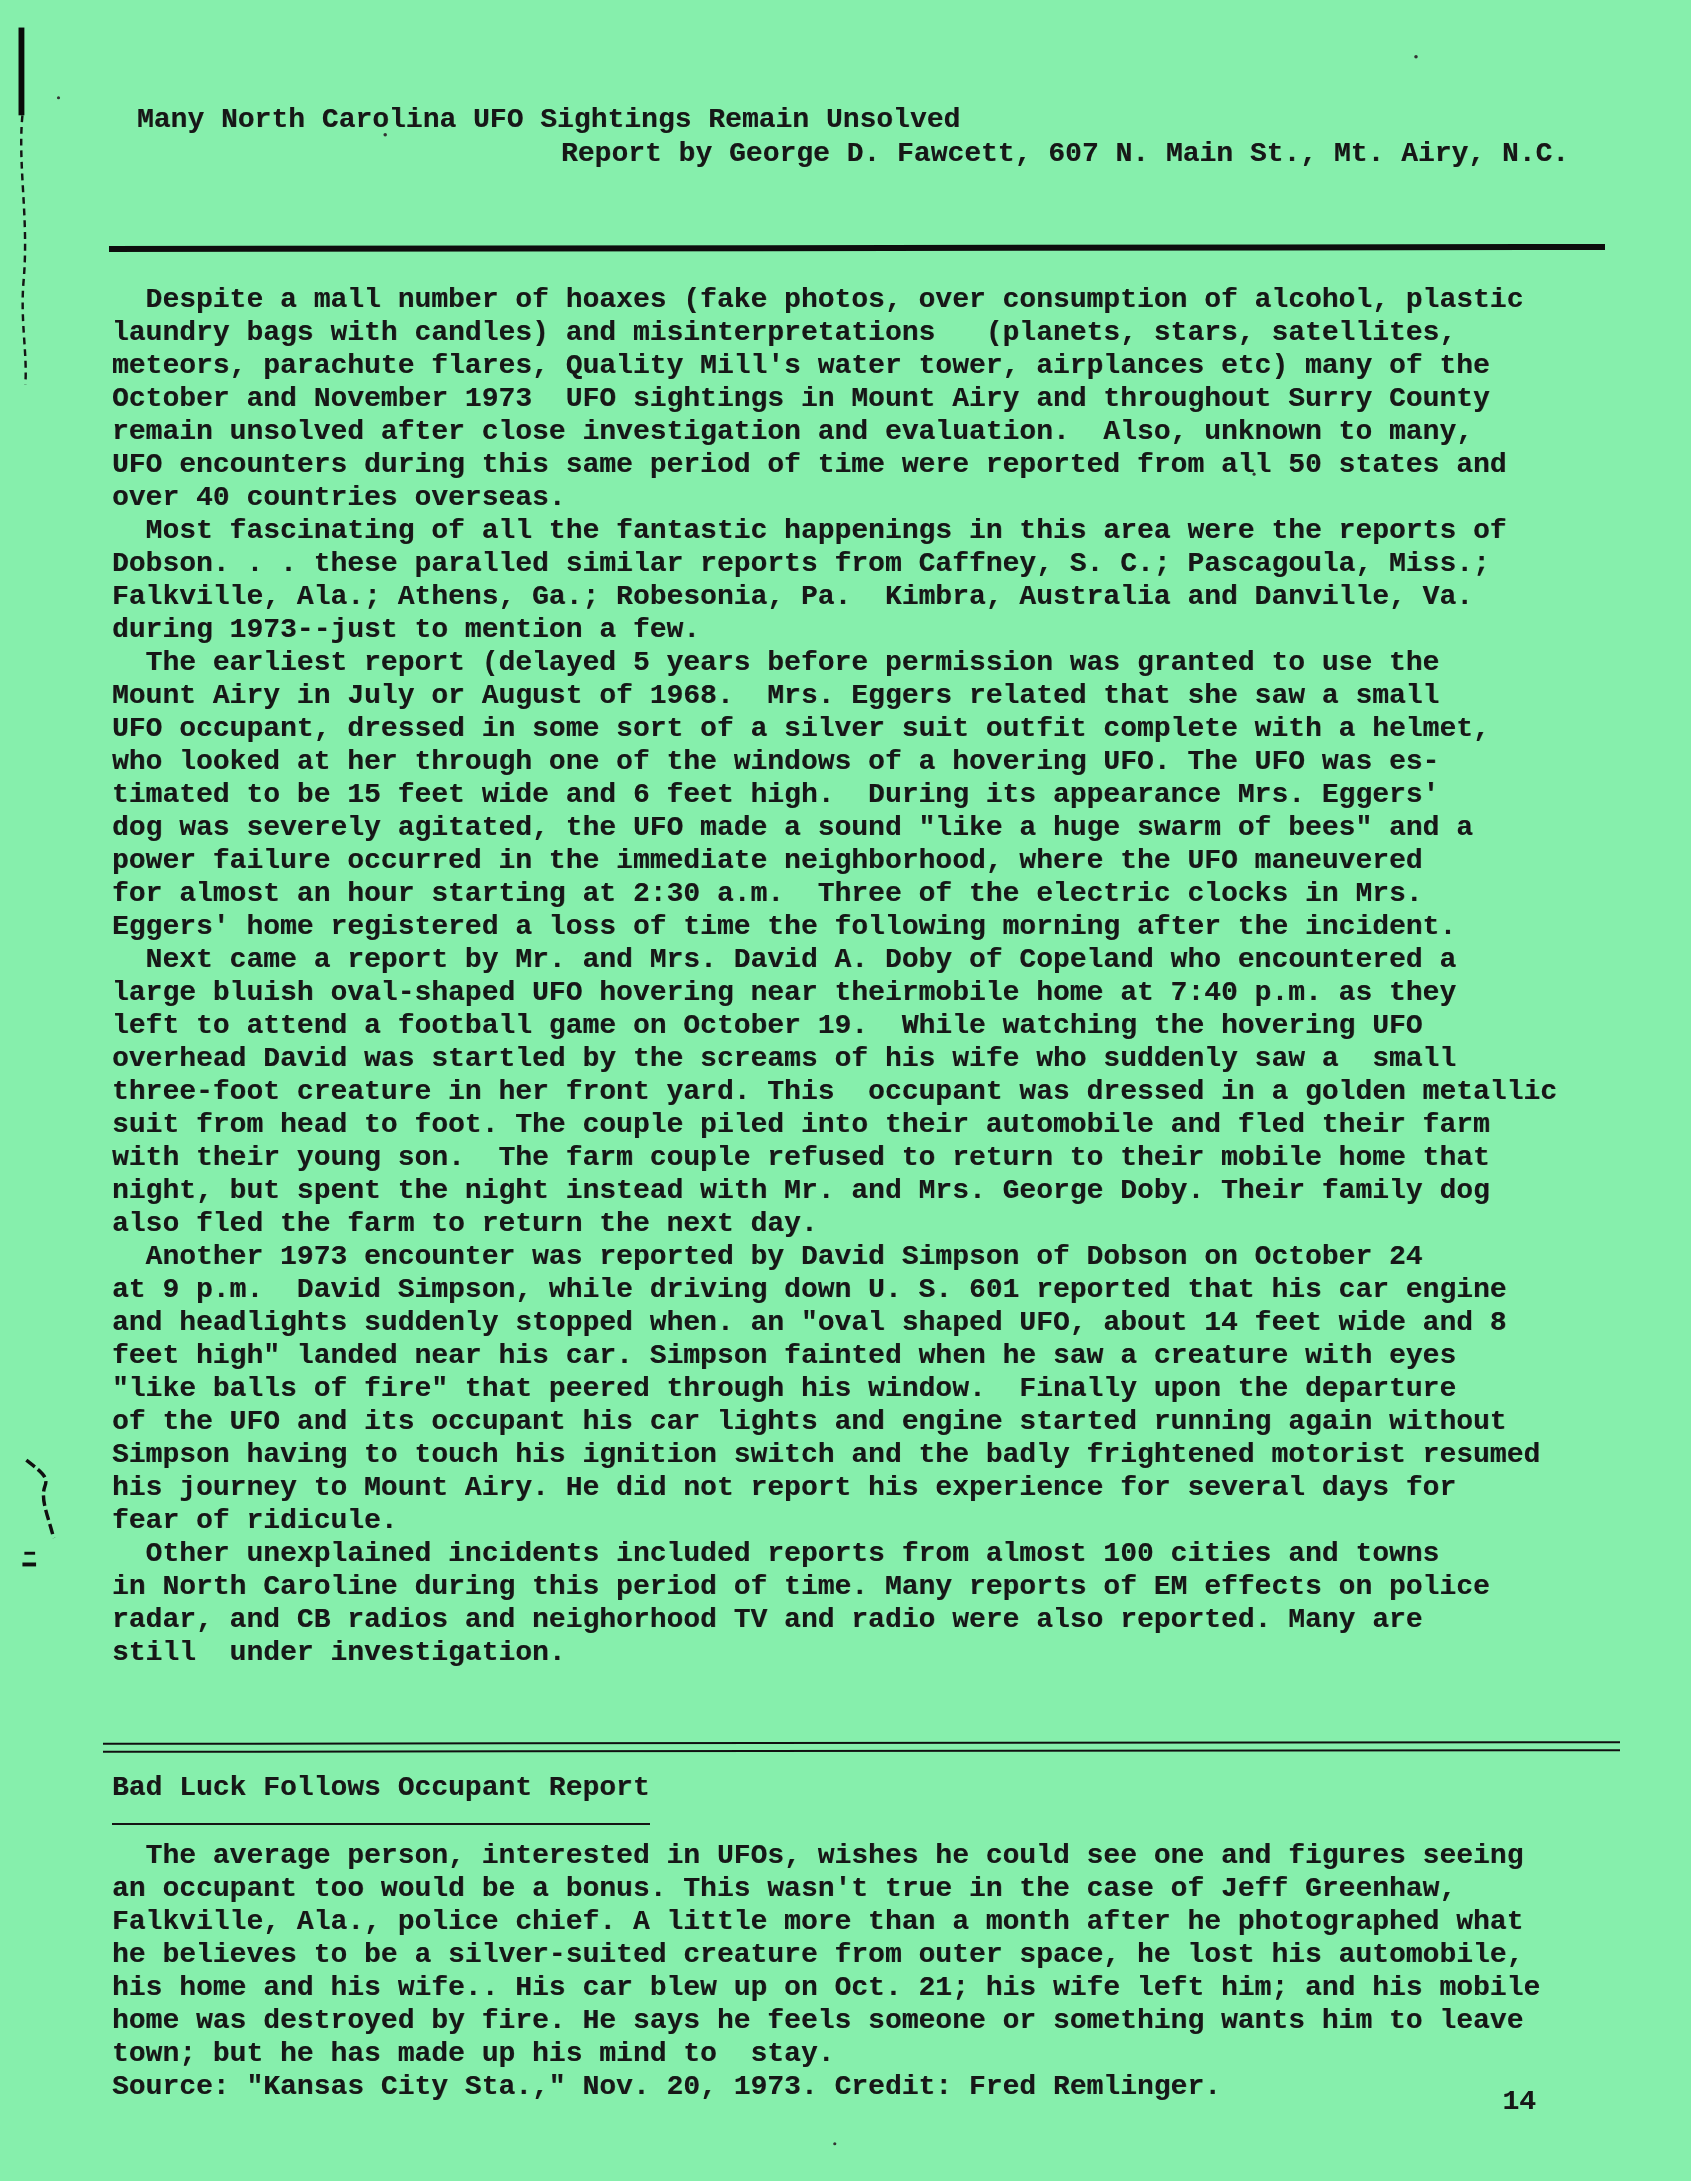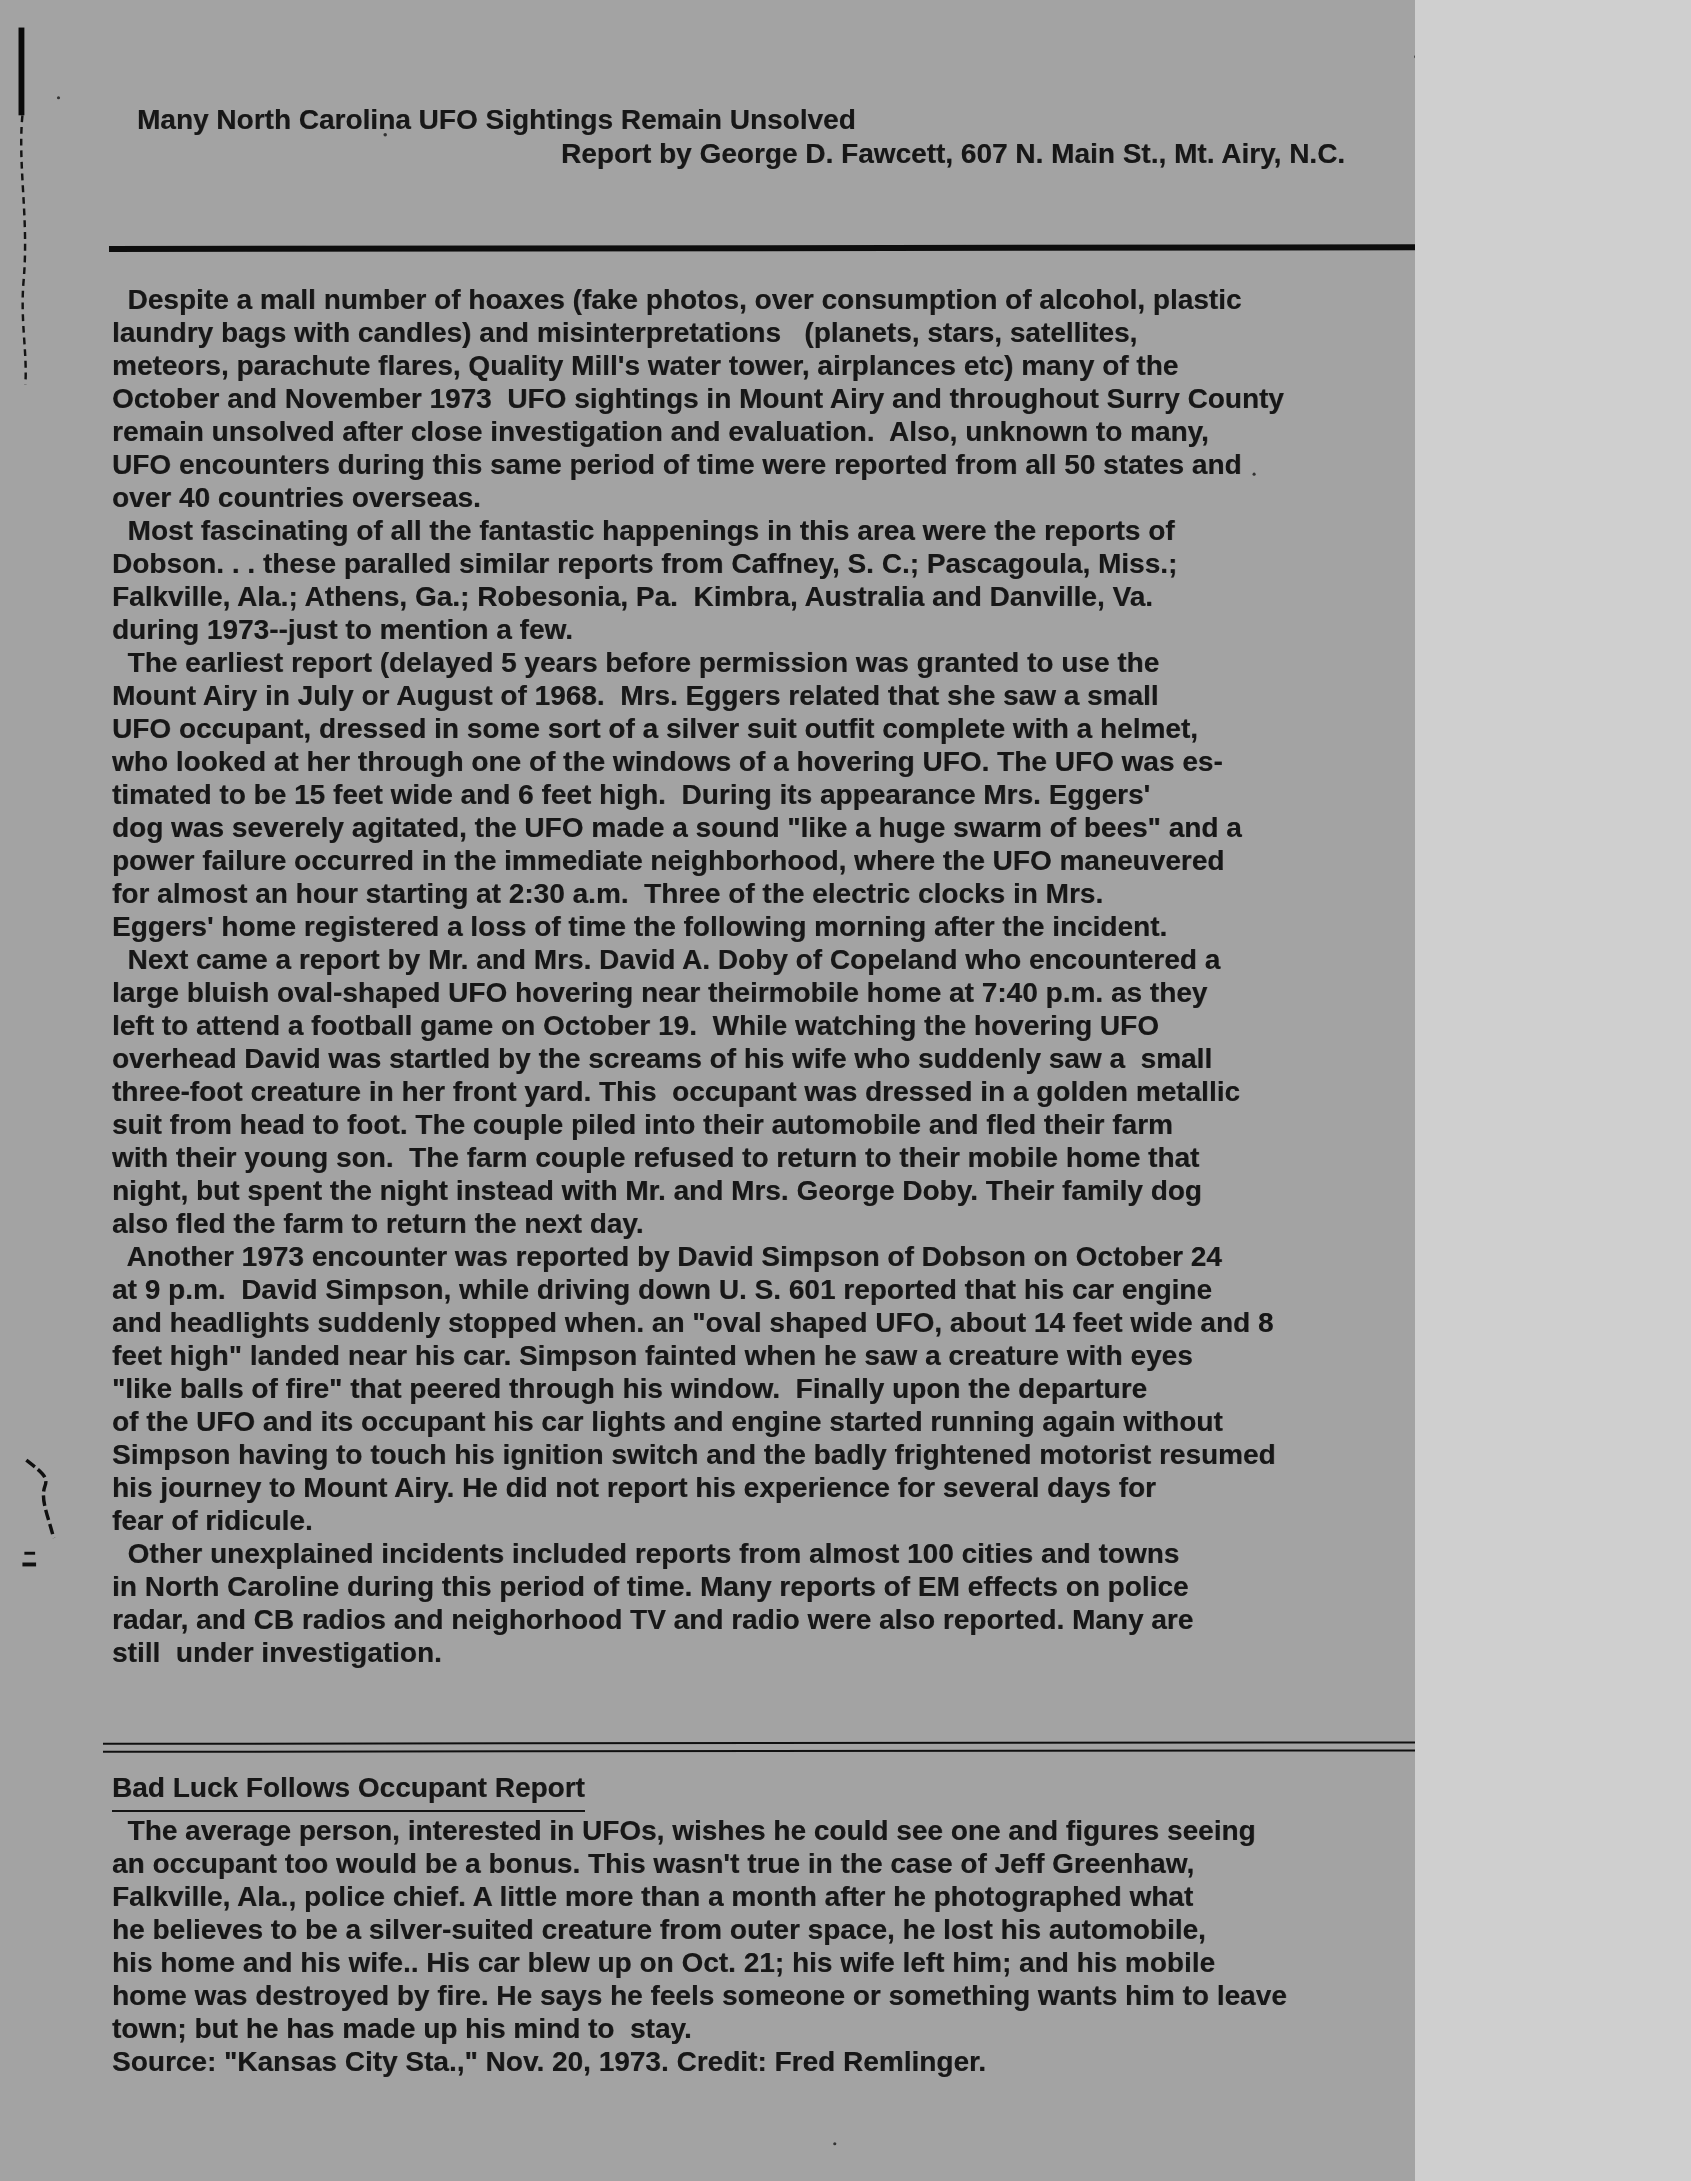--- a/index.html
+++ b/index.html
@@ -1,20 +1,20 @@
 <!DOCTYPE html>
 <html><head>
 <meta charset="utf-8">
 <style>
   html,body{margin:0;padding:0;background:#cfcfcf;}
   .page{
     position:relative;
-    width:1415px;height:2182px;
-    background:#a3a3a3;
-    font-family:Liberation Sans, sans-serif;
+    width:1691px;height:2182px;
+    background:#86efac;
+    font-family:Liberation Mono, monospace;
     font-weight:700;
     color:#171717;
     overflow:hidden;
   }
   .tline{
     white-space:pre;
     font-size:28px;
     line-height:33px;
     text-shadow:0.4px 0.4px 0 rgba(10,10,10,0.45);
   }
@@ -28,22 +28,22 @@
   .article-body{left:112px;top:283px;}
   .double-rule{
     left:103px;top:1742px;width:1517px;height:5.9px;
     border-top:2.9px solid #101010;border-bottom:2.9px solid #101010;
     transform:rotate(-0.06deg);
   }
   .section2{left:112px;top:1771px;}
   .section-heading{
     display:inline-block;
     border-bottom:2.9px solid #141414;
-    padding-bottom:6px;
-    margin-bottom:2px;
+    padding-bottom:19px;
+    margin-bottom:14px;
   }
   .page-number{
     left:112px;top:2085px;width:1424px;text-align:right;
   }
   .artifacts{left:0;top:0;pointer-events:none;}
 </style>
 </head>
 <body>
 
 <div class="page">

